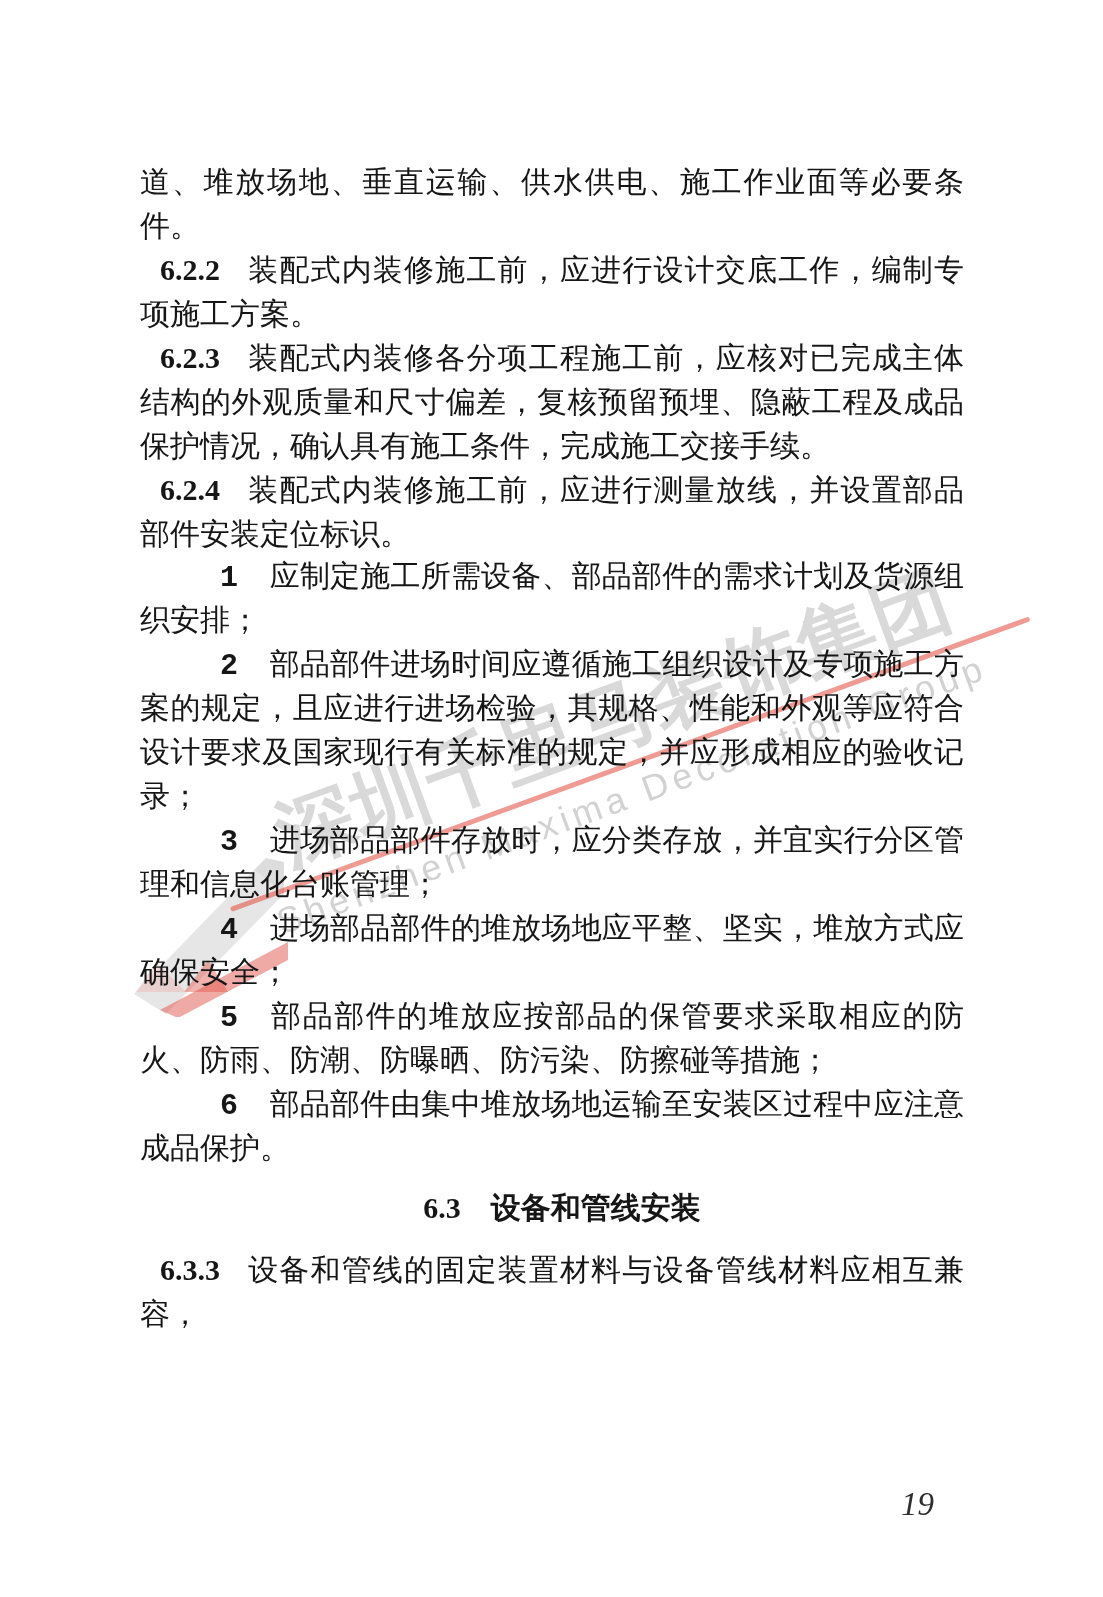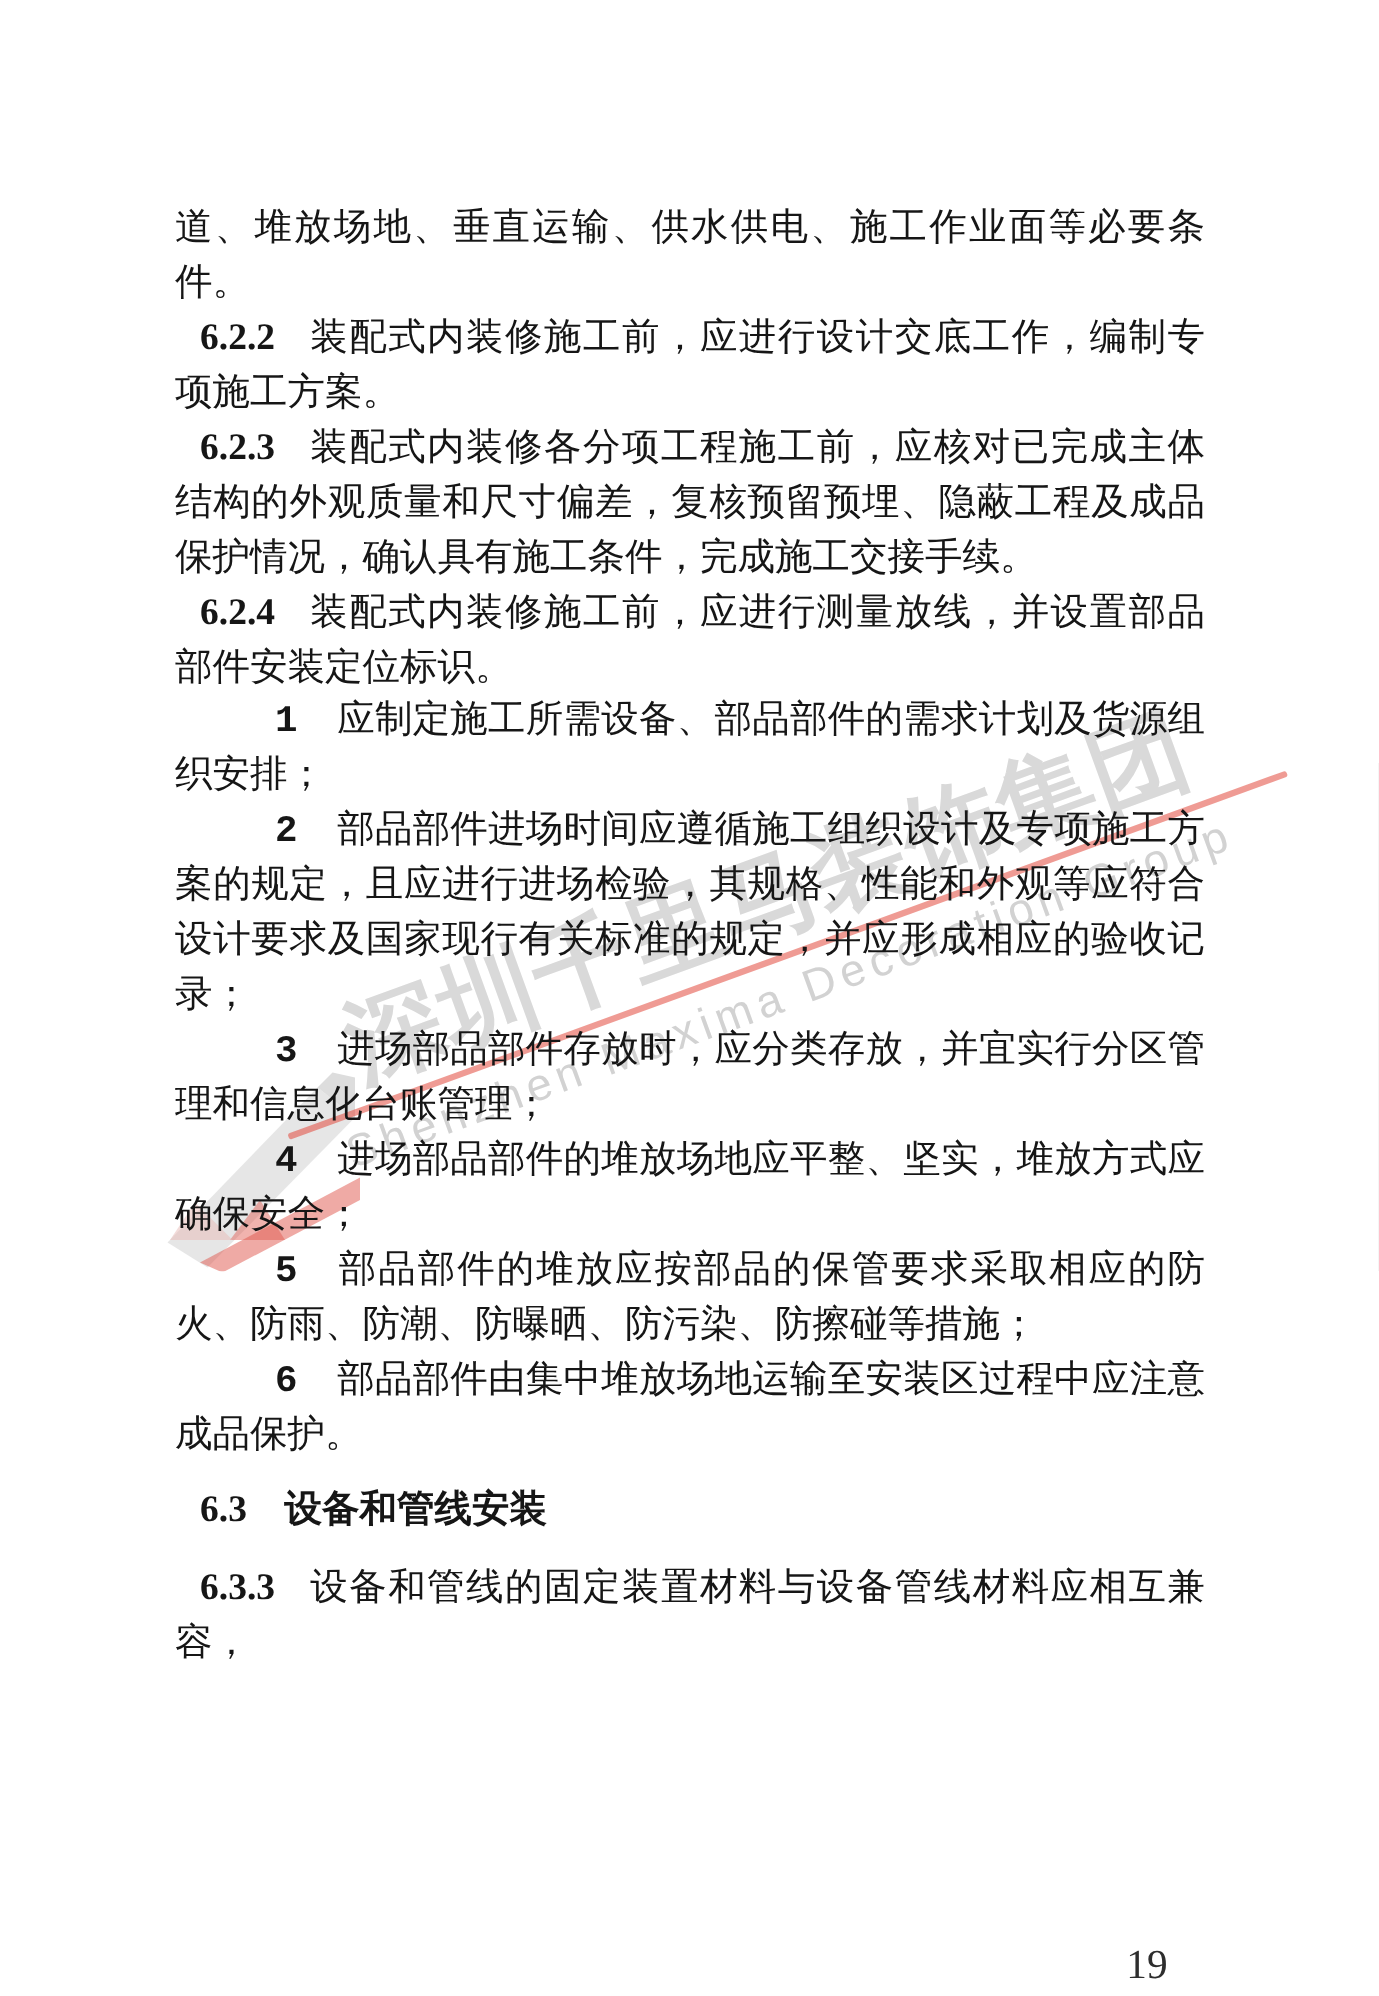--- a/index.html
+++ b/index.html
@@ -34,25 +34,25 @@
   
   .doc{
     position:absolute;left:140px;top:160px;width:824px;
     font-size:30px;line-height:44px;color:#161616;
     text-align:justify;z-index:2;
   }
   .para{text-justify:inter-ideograph;}
   .num{font-weight:bold;margin-right:0.9em;margin-left:20px;}
   .item{text-indent:2em;font-family:Liberation Mono, monospace;}
   .item .num{margin-right:1.05em;}
-  .heading{text-align:left;font-weight:bold;margin:14px 0 18px;text-indent:0;}
+  .heading{text-align:center;font-weight:bold;margin:14px 0 18px;text-indent:0;}
   .heading .num{margin-right:1em;}
   .page-number{
-    position:absolute;left:901px;top:1554px;
-    font-size:33px;color:#2e2e2e;z-index:2;
+    position:absolute;left:901px;top:1486px;
+    font-size:33px;font-style:italic;color:#2e2e2e;z-index:2;
   }
 </style>
 </head>
 <body>
 
 <div class="page">
 
   <div class="watermark">
     <svg class="wm-logo" width="180" height="175" viewBox="0 0 180 175">
       <polygon points="8,152 128,28 158,52 40,172" fill="#e2e2e2" opacity="0.85"></polygon>

